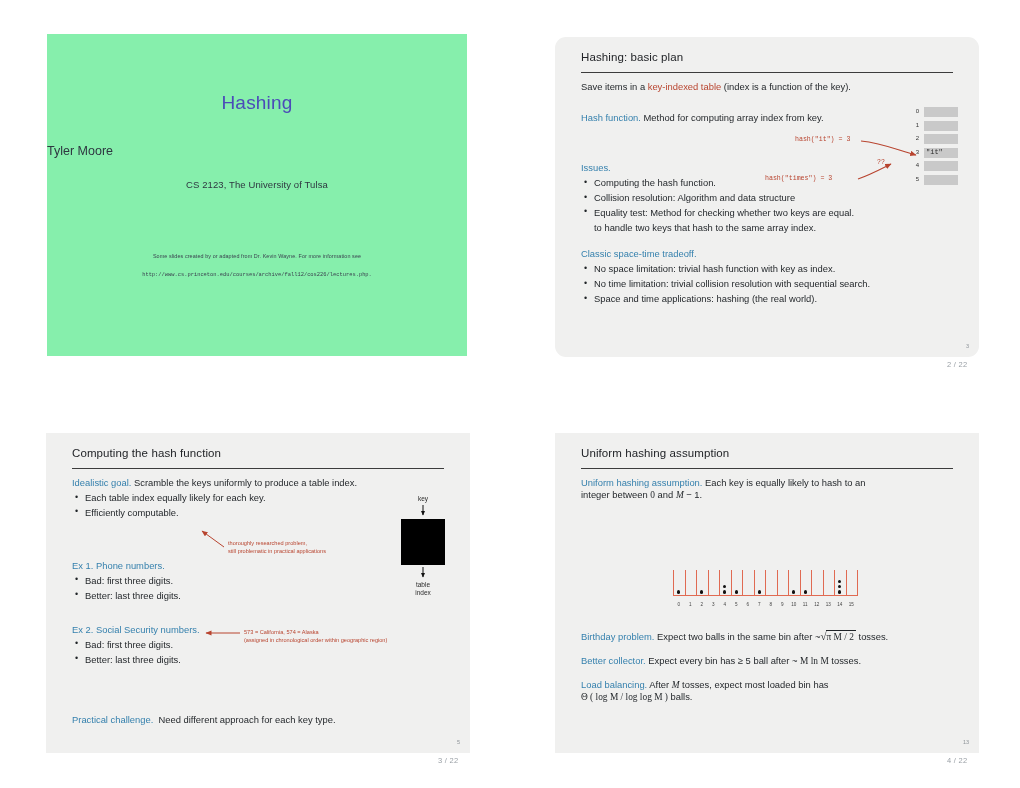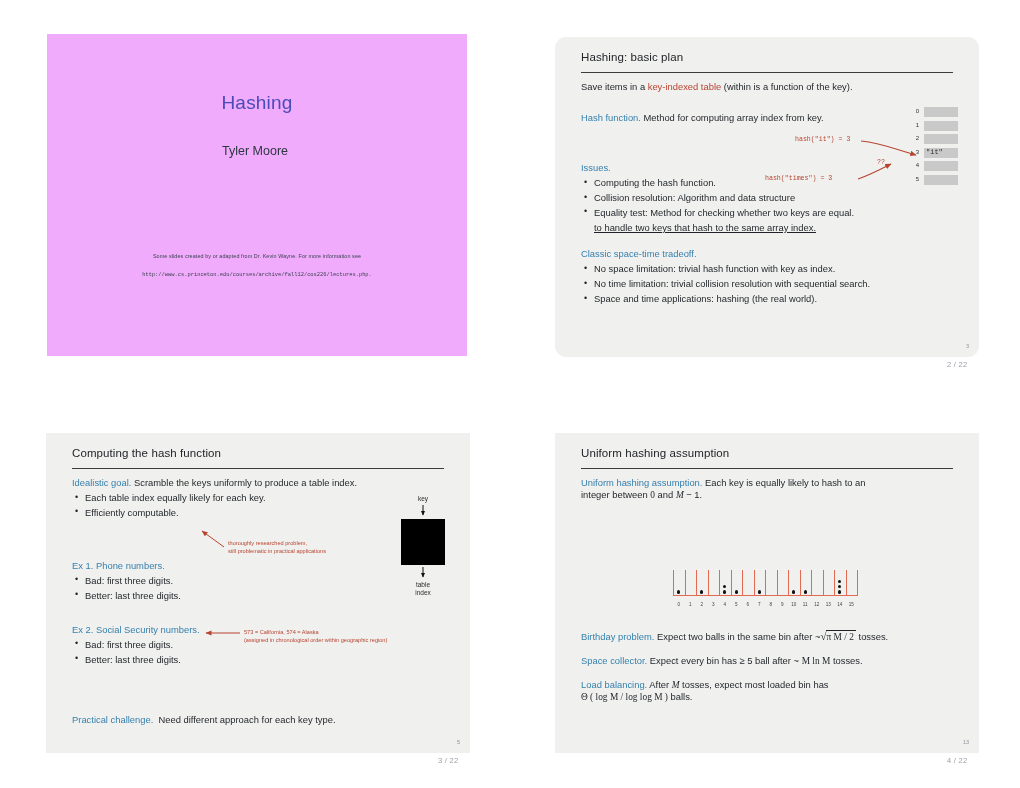--- a/index.html
+++ b/index.html
@@ -20,21 +20,21 @@
     background: #ffffff;
   }
 
   
   .slide {
     position: absolute;
     box-sizing: border-box;
     background: #f0f0ef;
     overflow: hidden;
   }
-  .slide.title-slide { background: #f0abfc; }
+  .slide.title-slide { background: #86efac; }
 
   .slide-num {
     position: absolute;
     font-size: 7.5px;
     color: #9aa0a6;
     letter-spacing: .3px;
   }
   .slide-tiny-num {
     position: absolute;
     font-size: 5.5px;
@@ -45,21 +45,21 @@
   #slide1 { left: 47px; top: 34px; width: 420px; height: 322px; }
   .t-title {
     position: absolute; left: 0; right: 0; top: 58px;
     text-align: center;
     font-size: 19px;
     color: #4b4bb8;
     letter-spacing: .2px;
   }
   .t-author {
     position: absolute; left: 0; right: 4px; top: 110px;
-    text-align: center;
+    text-align: left;
     font-size: 12.5px;
     color: #2e3640;
   }
   .t-affil {
     position: absolute; left: 0; right: 0; top: 145px;
     text-align: center;
     font-size: 9.5px;
     color: #2e3640;
     letter-spacing: .1px;
   }
@@ -124,21 +124,21 @@
     line-height: 1.32;
   }
   ul.b li::before {
     content: "\2022";
     position: absolute;
     left: 3px;
     top: -0.5px;
     font-size: 9px;
     color: #1f2327;
   }
-  .cont { padding-left: 13px; margin-bottom: 2.5px; text-decoration: underline; }
+  .cont { padding-left: 13px; margin-bottom: 2.5px; }
 
   .it { font-style: italic; font-family: "Liberation Serif", serif; }
   .mathser { font-family: "Liberation Serif", serif; }
 
   
   .ht {
     position: absolute;
     left: 352px;
     top: 69px;
     width: 52px;
@@ -246,31 +246,32 @@
   .radical { font-family: "Liberation Serif", serif; font-size: 11px; }
 </style>
 </head>
 <body>
 
 <div class="page">
 
   <div class="slide title-slide" id="slide1">
     <div class="t-title">Hashing</div>
     <div class="t-author">Tyler Moore</div>
+    <div class="t-affil">CS 2123, The University of Tulsa</div>
     <div class="t-credit">Some slides created by or adapted from Dr. Kevin Wayne. For more information see</div>
     <div class="t-url">http://www.cs.princeton.edu/courses/archive/fall12/cos226/lectures.php.</div>
   </div>
 
   <div class="slide" id="slide2">
     <div class="s-head">Hashing:  basic plan</div>
     <div class="s-rule"></div>
 
     <div class="body">
       <div class="para">
-        <span>Save items in a </span><span class="red">key-indexed table</span><span> (within is a function of the key).</span>
+        <span>Save items in a </span><span class="red">key-indexed table</span><span> (index is a function of the key).</span>
       </div>
 
       <div class="gap-l"></div>
 
       <div class="para">
         <span class="blue">Hash function.</span>
         <span>Method for computing array index from key.</span>
       </div>
 
       <div class="gap-xl"></div>
@@ -507,21 +508,21 @@
 
     <div class="body" style="top:196px;">
       <div class="para">
         <span class="blue">Birthday problem.</span>
         <span>Expect two balls in the same bin after ~</span><span class="radical">√</span><span class="math-sqrt">π M / 2</span><span> tosses.</span>
       </div>
 
       <div class="gap-m"></div>
 
       <div class="para">
-        <span class="blue">Space collector.</span>
+        <span class="blue">Better collector.</span>
         <span>Expect every bin has ≥ 5 ball after ~ </span><span class="mathser" style="">M ln M</span><span> tosses.</span>
       </div>
 
       <div class="gap-m"></div>
 
       <div class="para">
         <span class="blue">Load balancing.</span>
         <span>After </span><span class="it">M</span><span> tosses, expect most loaded bin has</span>
       </div>
       <div class="para">

